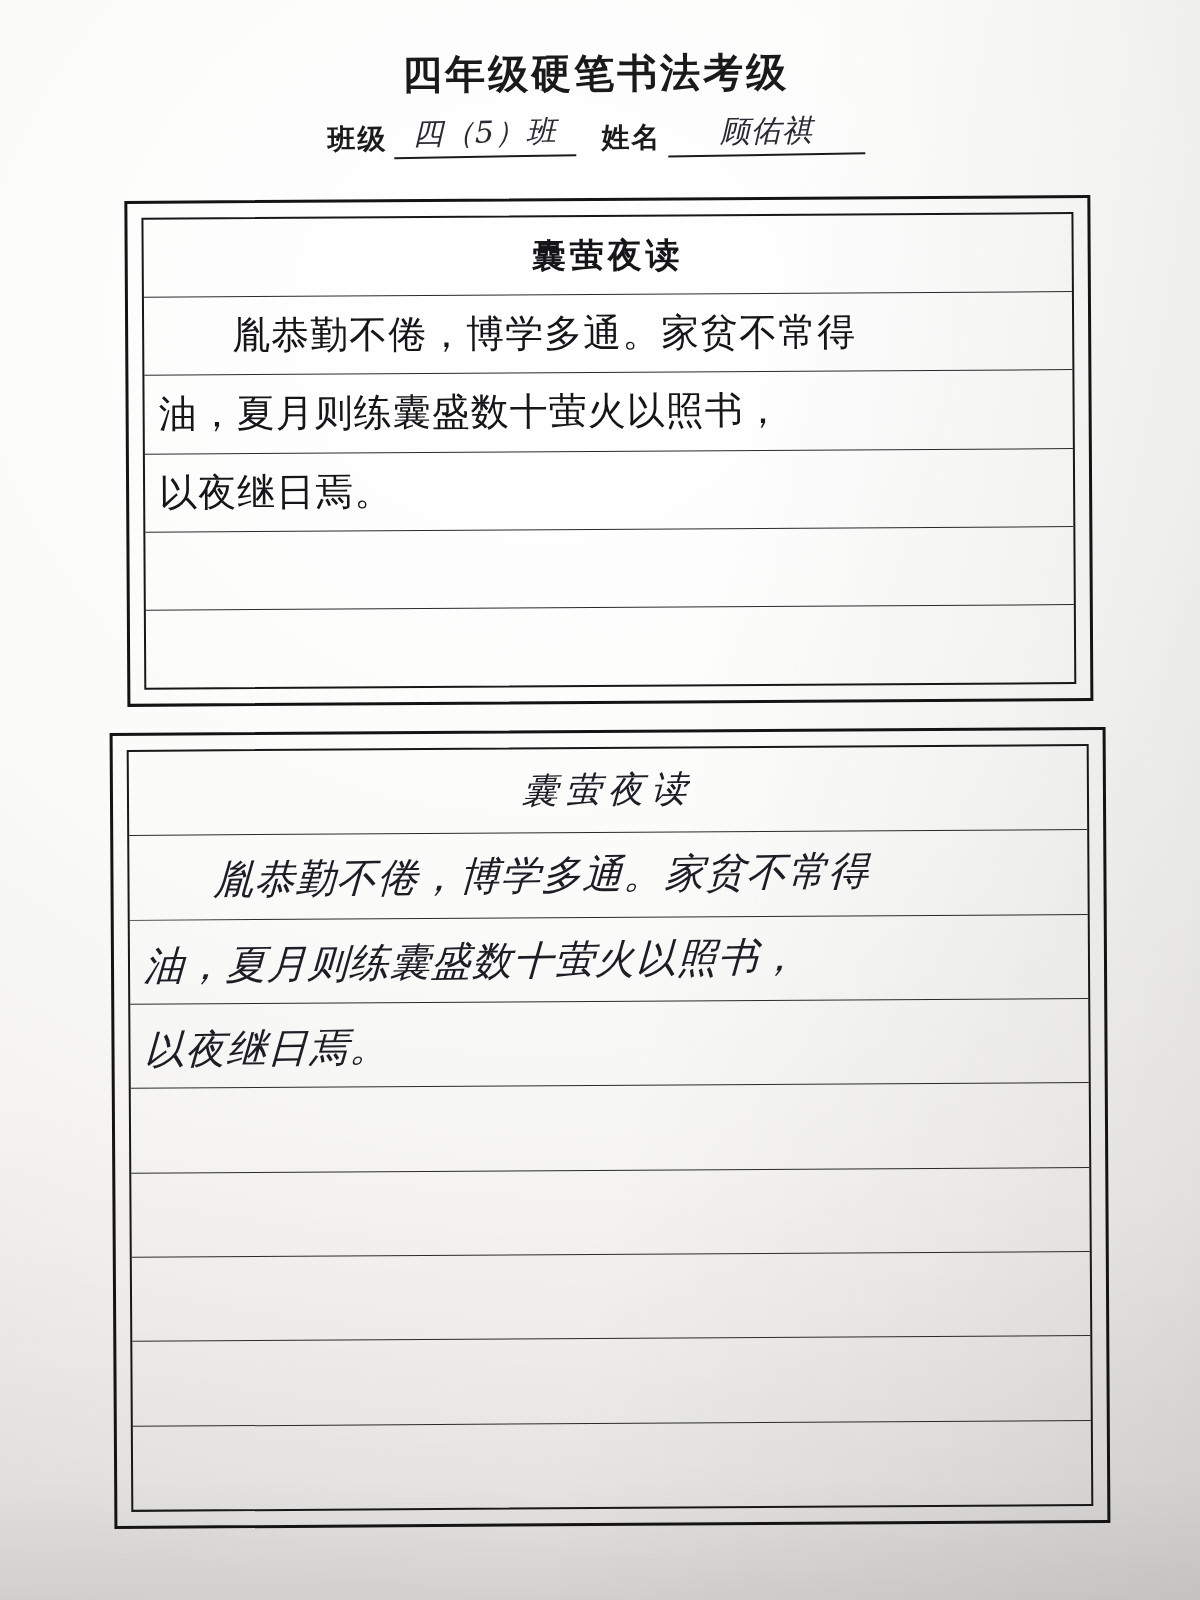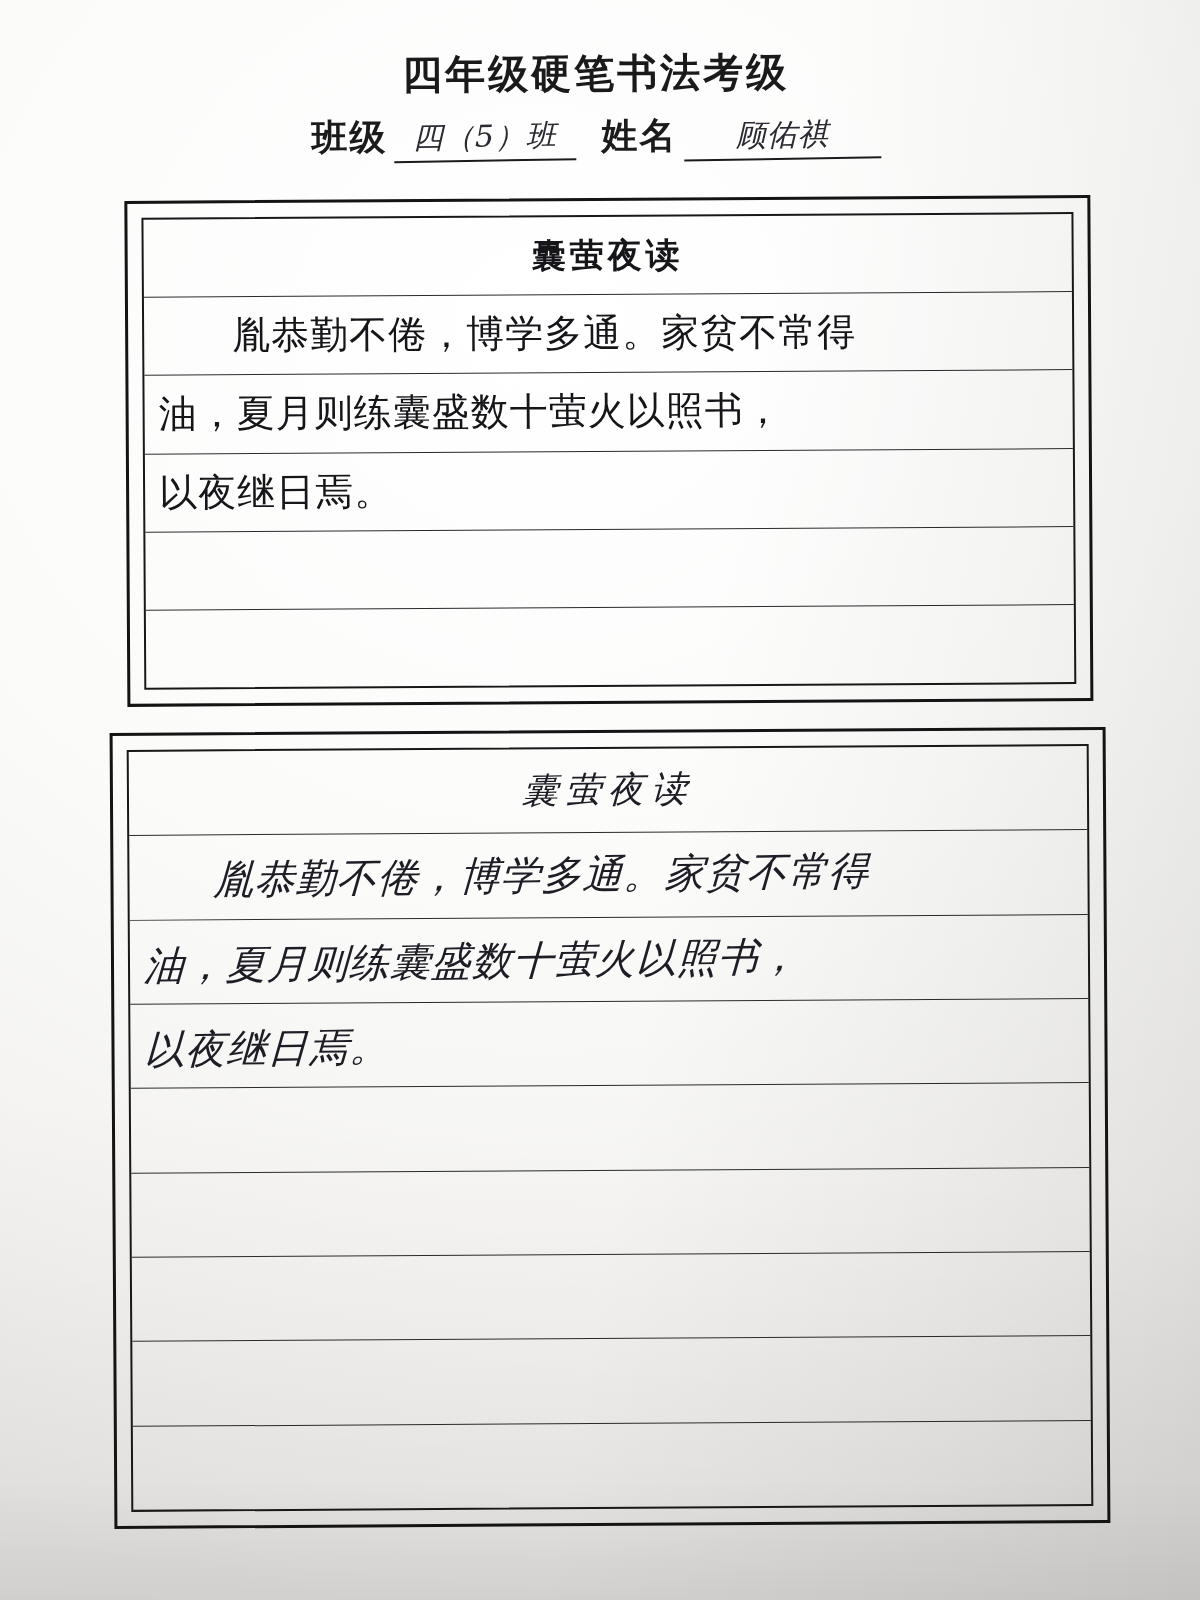--- a/index.html
+++ b/index.html
@@ -62,21 +62,21 @@
     gap: 26px;
     font-family: "DejaVu Sans", sans-serif;
   }
   .meta-group {
     display: flex;
     align-items: flex-end;
     gap: 6px;
   }
   .meta-label {
     font-weight: bold;
-    font-size: 36px;
+    font-size: 28px;
     color: #1b1b1b;
     letter-spacing: 2px;
   }
   .meta-value {
     min-width: 170px;
     border-bottom: 2px solid #1b1b1b;
     text-align: center;
     font-size: 30px;
     color: #2a2a33;
     font-family: "DejaVu Serif", serif;

